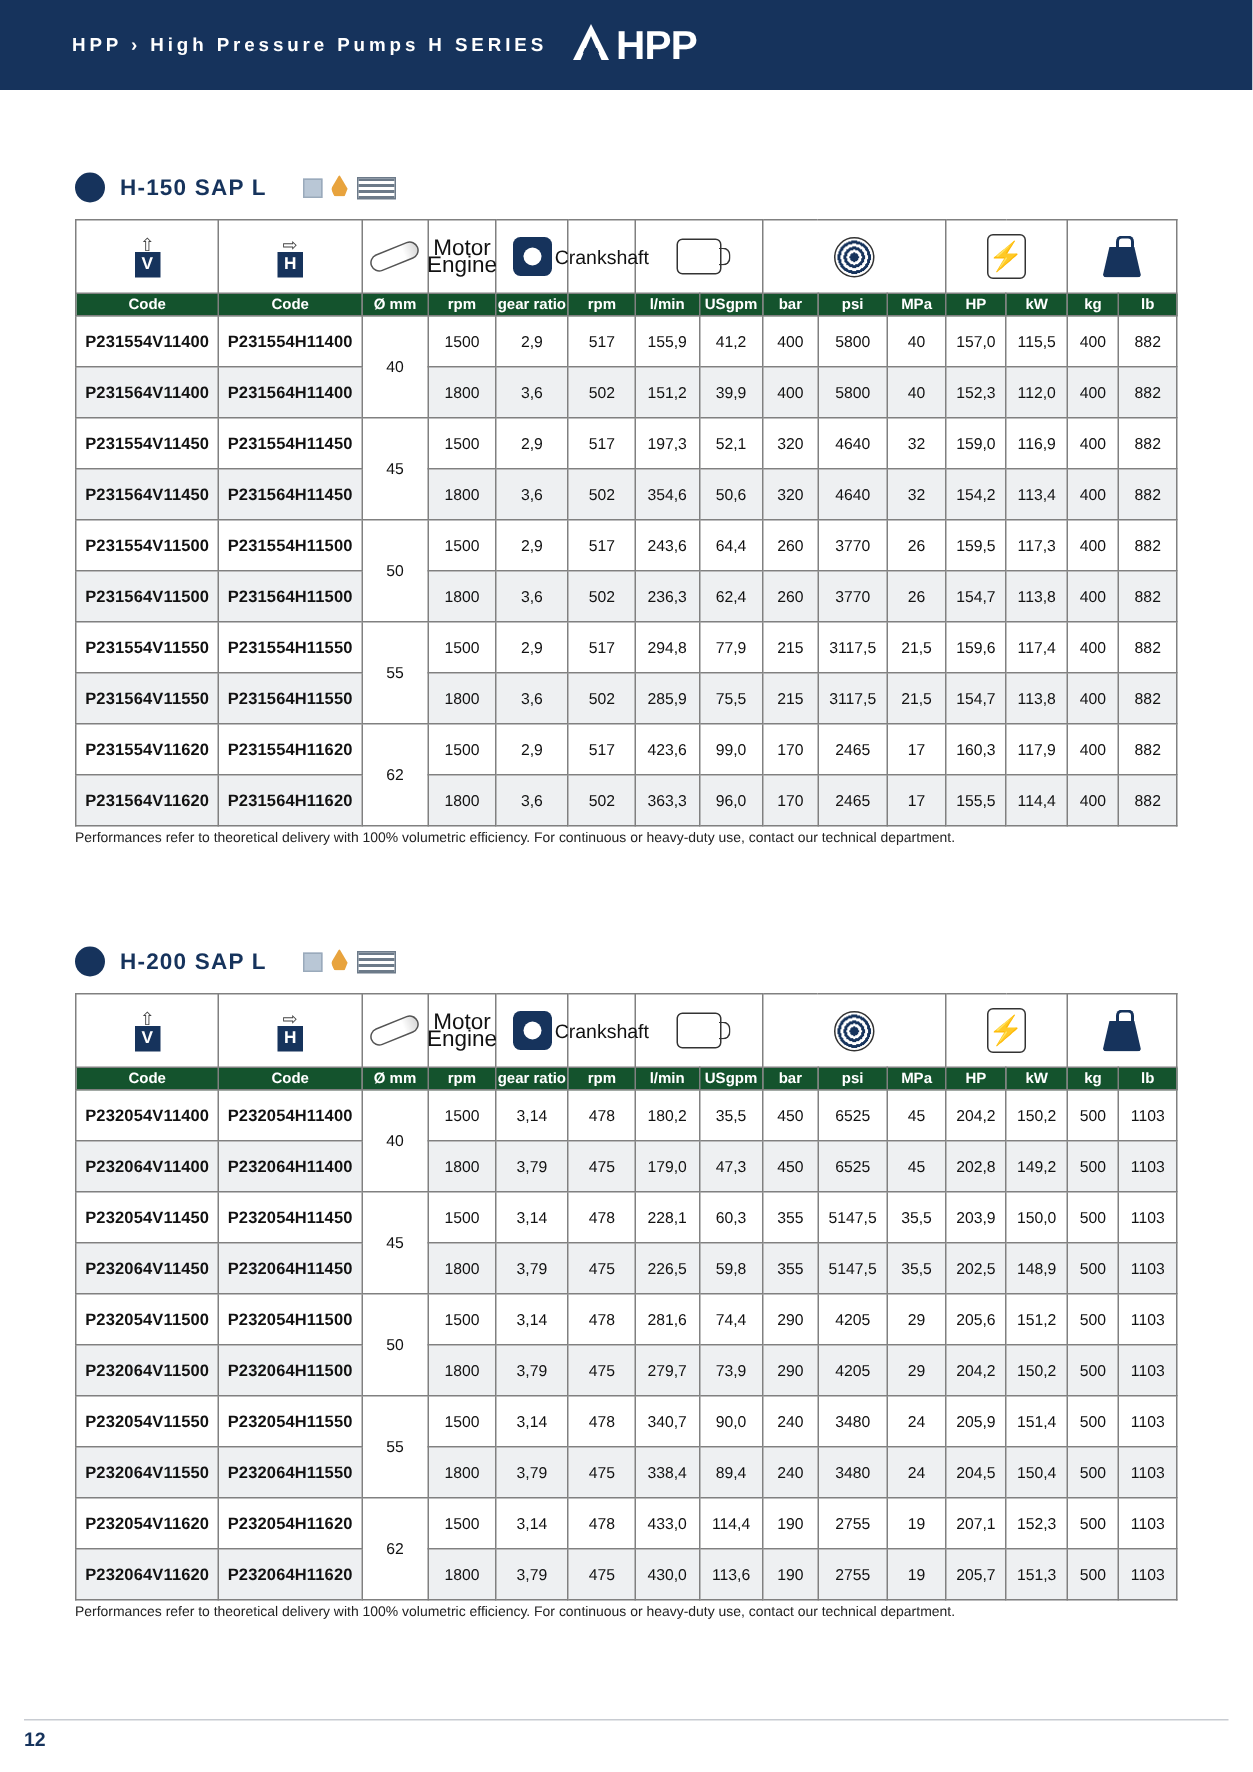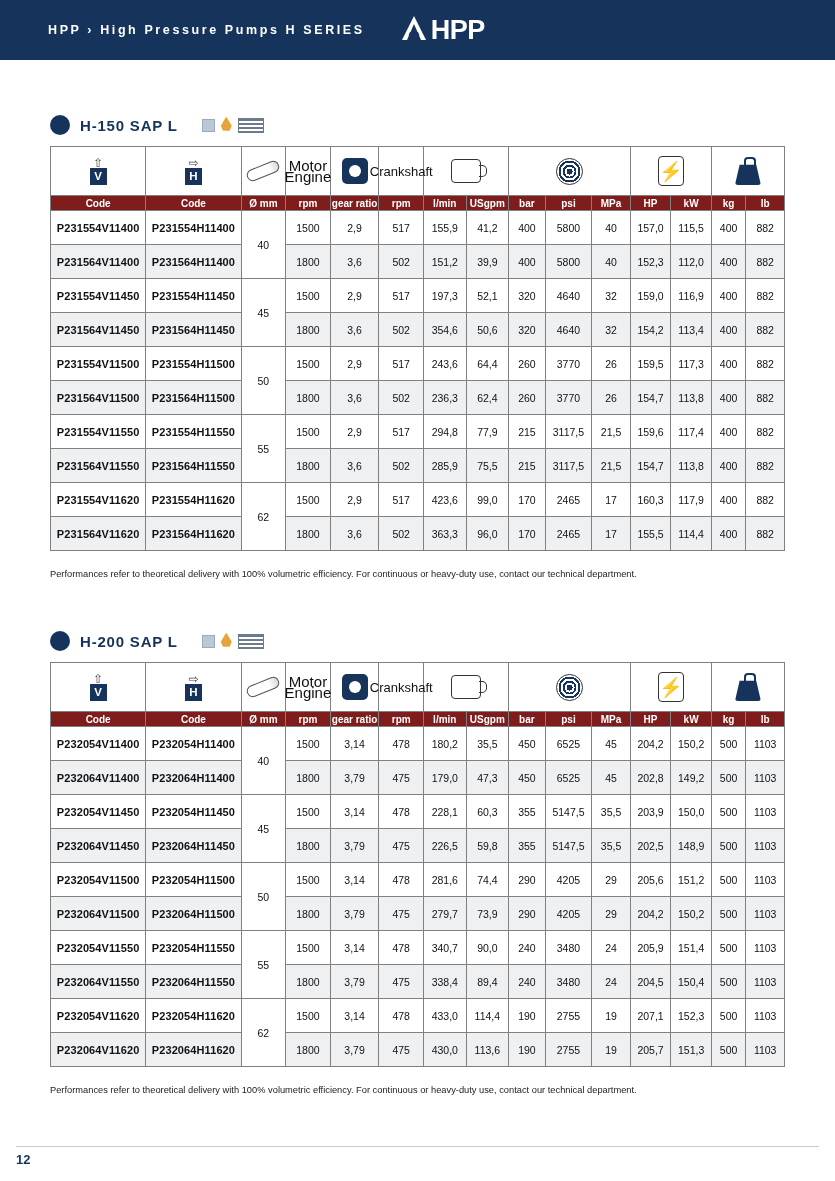--- a/index.html
+++ b/index.html
@@ -14,21 +14,21 @@
   }
 
   
   .header {
     position: absolute; top: 0; left: 0;
     width: 835px; height: 60px;
     background: #16335c;
     display: flex; align-items: center;
   }
   .header-inner {
-    display: flex; align-items: center; gap: 24px;
+    display: flex; align-items: center; gap: 4px;
     padding-left: 48px;
   }
   .header-title {
     color: #ffffff;
     font-size: 12.5px;
     letter-spacing: 2.6px;
     font-weight: bold;
     white-space: nowrap;
   }
   .logo {
@@ -145,38 +145,38 @@
     position:relative; width:26px; height:28px;
   }
   .weight-hold:before {
     content:""; position:absolute; left:9px; top:0; width:8px; height:8px;
     border:2px solid #16335c; border-bottom:none; border-radius:4px 4px 0 0;
   }
   .weight-hold .weight-ico{ position:absolute; bottom:0; left:0; }
 
   
   tr.lbl-row td {
-    background: #7f1d1d;
+    background: #14532d;
     color: #ffffff;
     font-size: 10px;
     font-weight: bold;
     height: 15px;
   }
 
   
   tr.data td { height: 34px; }
   tr.data td.code {
     font-weight: bold; font-size: 11px; letter-spacing:0.1px;
   }
   tr.shade td { background: #eef0f2; }
   tr.plain td { background: #ffffff; }
   td.dia { font-size: 11px; background:#ffffff; }
 
   .footnote {
-    margin-top: 18px;
+    margin-top: 2px;
     font-size: 9.3px;
     color: #222;
   }
 
   
   .pageno {
     position:absolute; left: 16px; bottom: 14px;
     font-size: 13px; font-weight: bold; color:#16335c;
   }
   .pagerule {

